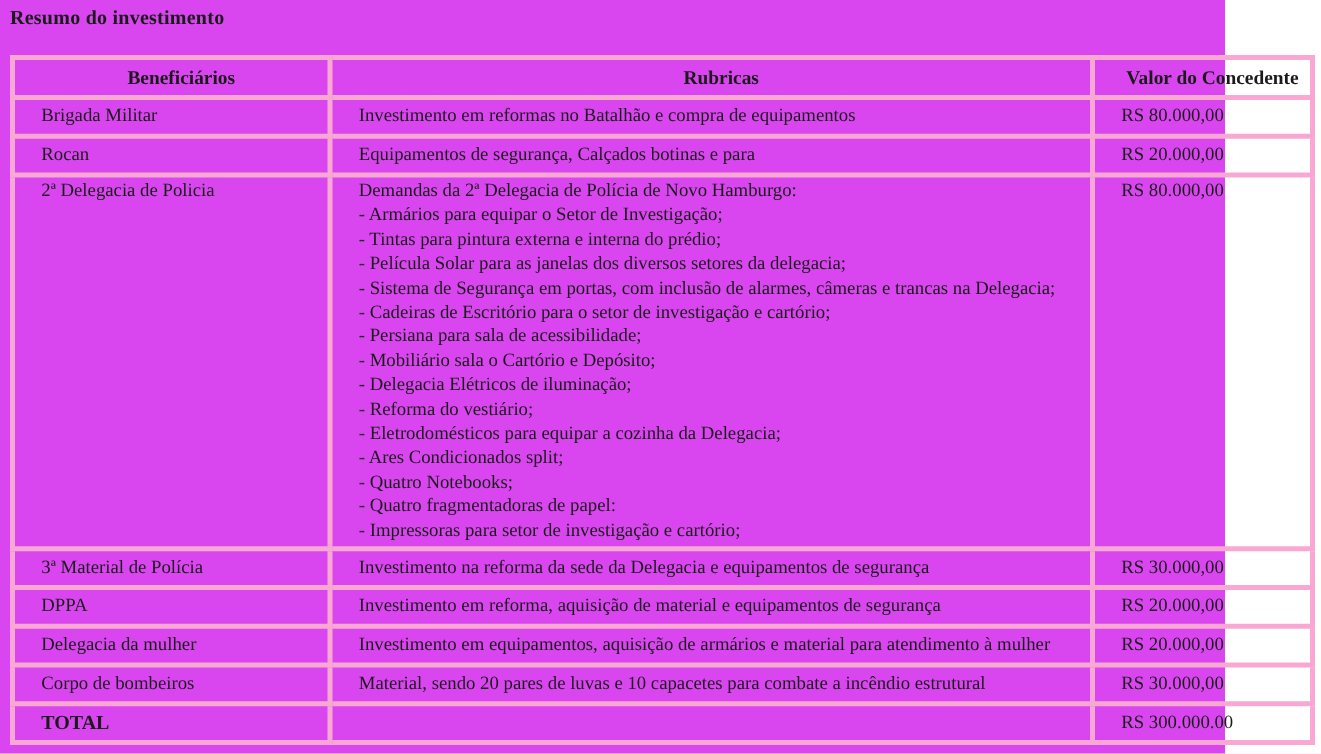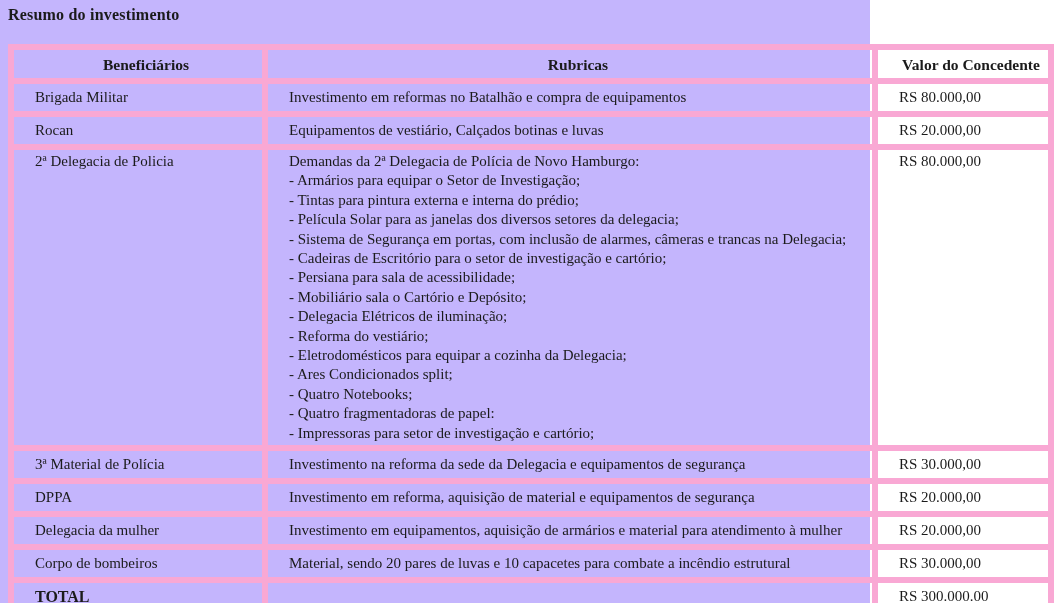--- a/index.html
+++ b/index.html
@@ -7,23 +7,23 @@
     padding: 0;
     background: #ffffff;
     width: 1057px;
     height: 603px;
     overflow: hidden;
     font-family: "Liberation Serif", "DejaVu Serif", serif;
     color: #1b1b1b;
   }
   .page {
     position: relative;
-    width: 870px;
+    width: 980px;
     height: 603px;
-    background: #c4b5fd;
+    background: #d946ef;
     text-decoration: underline;
   }
   .doc-title {
     position: absolute;
     left: 8px;
     top: 6px;
     font-size: 16px;
     font-weight: bold;
     letter-spacing: 0.2px;
   }
@@ -33,21 +33,21 @@
     top: 44px;
     width: 1040px;
     border-collapse: collapse;
     table-layout: fixed;
     font-size: 15px;
   }
   table.inv col.c1 { width: 254px; }
   table.inv col.c2 { width: 610px; }
   table.inv col.c3 { width: 176px; }
   table.inv th, table.inv td {
-    border: 6px solid #f9a8d4;
+    border: 4px solid #f9a8d4;
     padding: 2px 5px 2px 21px;
     vertical-align: middle;
     overflow: hidden;
     line-height: 19px;
   }
   table.inv th {
     font-weight: bold;
     text-align: center;
     height: 24px;
     font-size: 15.5px;
@@ -86,21 +86,21 @@
       </tr>
     </thead>
     <tbody>
       <tr>
         <td class="beneficiary-cell">Brigada Militar</td>
         <td class="rubrica-cell">Investimento em reformas no Batalhão e compra de equipamentos</td>
         <td class="valor-cell mid-valign">RS 80.000,00</td>
       </tr>
       <tr>
         <td class="beneficiary-cell">Rocan</td>
-        <td class="rubrica-cell">Equipamentos de vestiário, Calçados botinas e luvas</td>
+        <td class="rubrica-cell">Equipamentos de segurança, Calçados botinas e para</td>
         <td class="valor-cell mid-valign">RS 20.000,00</td>
       </tr>
       <tr class="big-row">
         <td class="beneficiary-cell">2ª Delegacia de Policia</td>
         <td class="rubrica-cell">
           <div class="rubrica-lines">
             <div>Demandas da 2ª Delegacia de Polícia de Novo Hamburgo:</div>
             <div>- Armários para equipar o Setor de Investigação;</div>
             <div>- Tintas para pintura externa e interna do prédio;</div>
             <div>- Película Solar para as janelas dos diversos setores da delegacia;</div>

